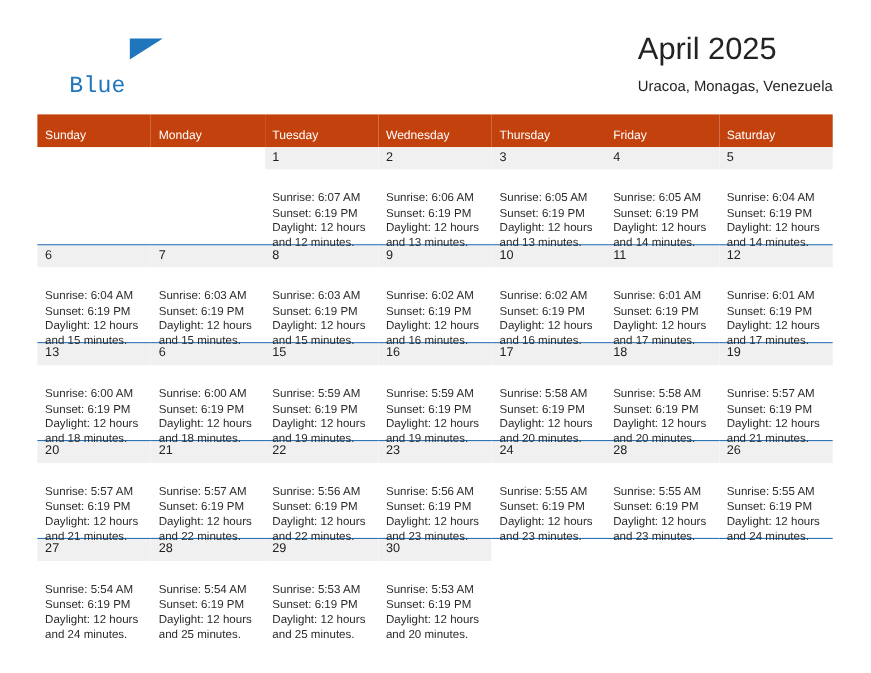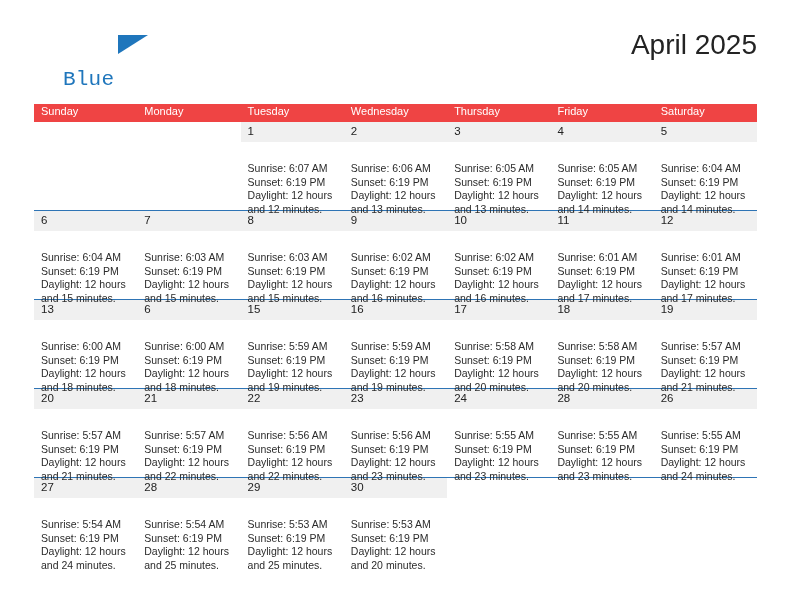--- a/index.html
+++ b/index.html
@@ -94,26 +94,26 @@
     position: absolute;
     left: 34px;
     top: 104px;
     width: 723px;
     border-collapse: collapse;
     table-layout: fixed;
   }
   .calendar col { width: 103.28px; }
 
   .calendar thead th {
-    background: #ef4444;
+    background: #c2410c;
     color: #ffffff;
     font-size: 11px;
     font-weight: 400;
     text-align: left;
-    padding: 1px 0 5px 7px;
+    padding: 13px 0 5px 7px;
     height: 11px;
     border: none;
   }
 
   .week-row td {
     padding: 0;
     vertical-align: top;
     border: none;
     border-top: 1px solid #2e74b5;
   }
@@ -151,20 +151,21 @@
 
   <div class="header">
 
     <div class="logo">
       <span class="logo-tri"></span>
       <span class="logo-blue">Blue</span>
     </div>
 
     <div class="title-wrap">
       <div class="cal-title">April 2025</div>
+      <div class="cal-subtitle">Uracoa, Monagas, Venezuela</div>
     </div>
 
   </div>
 
   <table class="calendar">
     <colgroup>
       <col>
         <col>
         <col>
         <col>

